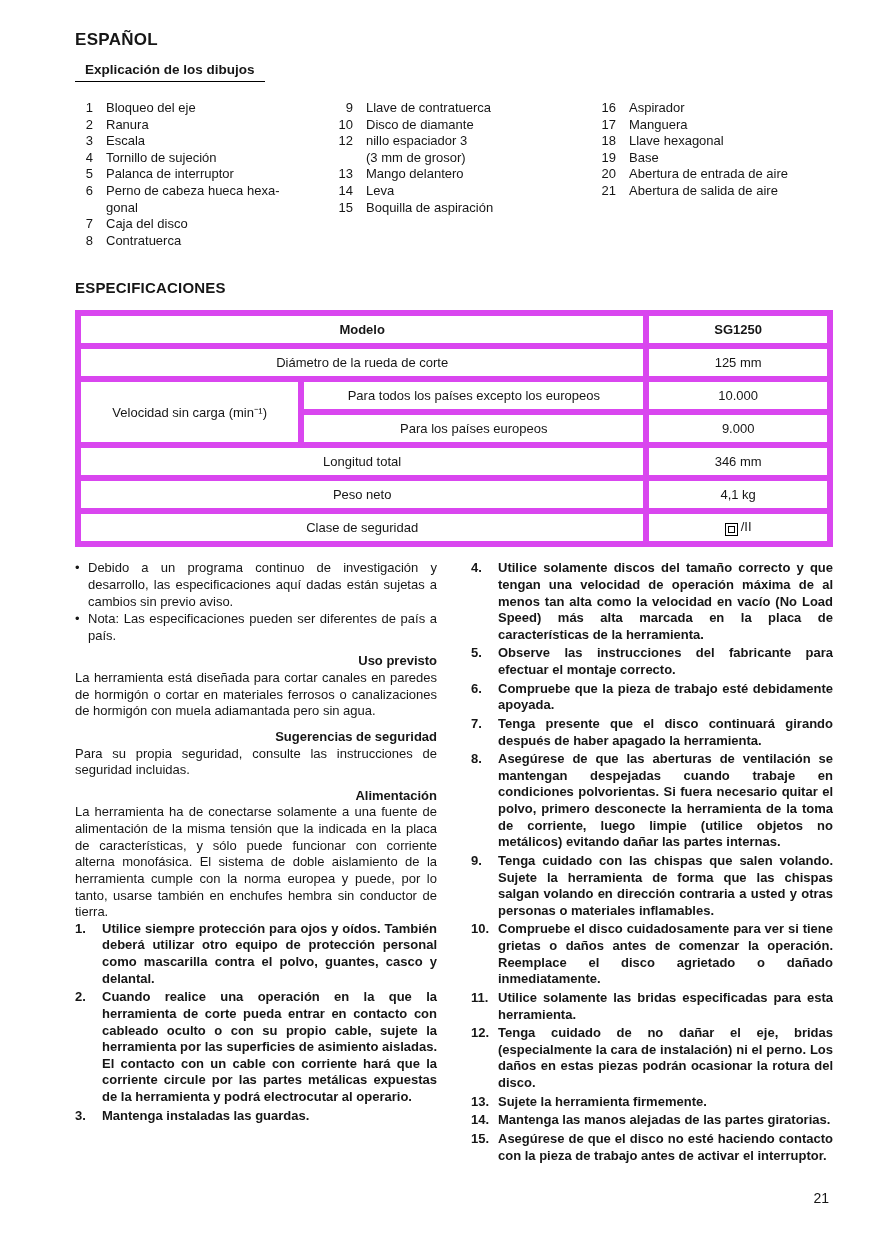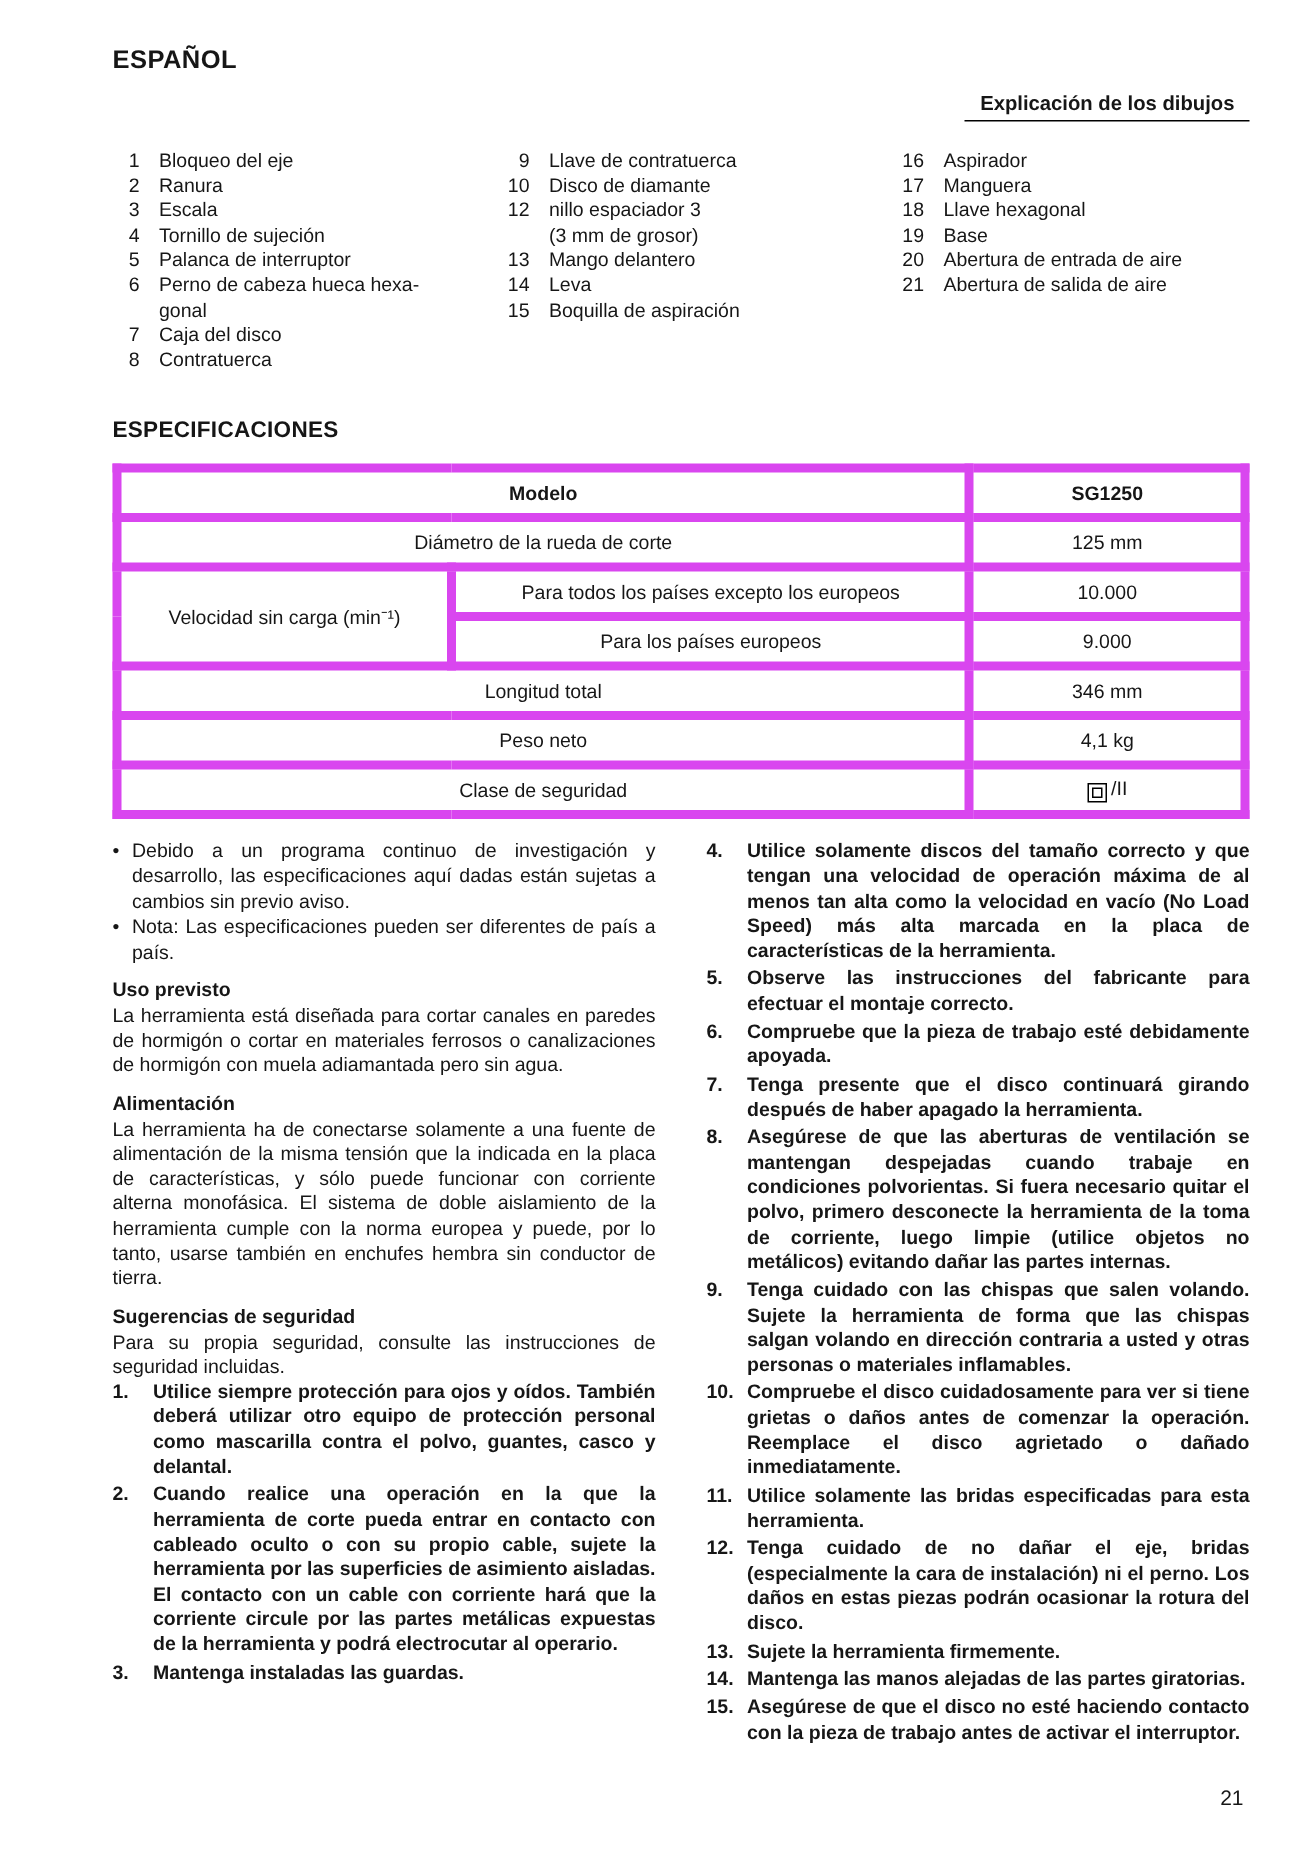--- a/index.html
+++ b/index.html
@@ -7,21 +7,21 @@
     position:relative;
     width:875px; height:1240px;
     box-sizing:border-box;
     background:#ffffff;
     font-family:"Liberation Sans", sans-serif;
     color:#161616;
     padding:30px 42px 4px 75px;
     overflow:hidden;
   }
   .lang-title { font-size:17px; font-weight:bold; margin:0 0 10px 0; letter-spacing:.3px; }
-  .drawings-heading-wrap { text-align:right; margin:4px 0 18px 0; }
+  .drawings-heading-wrap { text-align:left; margin:4px 0 18px 0; }
   .drawings-heading {
     display:inline-block; font-weight:bold; font-size:13.5px;
     border-bottom:1.6px solid #000; padding:0 10px 4px 10px;
   }
   .parts-grid { display:flex; font-size:13px; line-height:16.6px; }
   .parts-col1 { width:260px; }
   .parts-col2 { width:263px; }
   .parts-col3 { flex:1; }
   .part-item { display:flex; }
   .part-num { width:18px; text-align:right; flex:none; margin-right:13px; }
@@ -38,21 +38,21 @@
     margin-right:3px; vertical-align:-2px;
   }
   .dbl-ins-inner { width:5px; height:5px; border:1px solid #000; }
 
   .twocol { display:flex; gap:34px; margin-top:13px; font-size:13px; line-height:1.28; }
   .bodycol { flex:1; min-width:0; text-align:justify; }
   .note { display:flex; margin-bottom:1px; }
   .note-bullet { width:13px; flex:none; }
   .note-text { flex:1; }
   .subsection { margin-top:9px; }
-  .sub-heading { font-weight:bold; text-align:left; }
+  .sub-heading { font-weight:bold; text-align:right; }
   .normas-heading { font-size:15px; font-weight:bold; margin:16px 0 7px 0; text-align:left; letter-spacing:.2px; }
   .rule { display:flex; font-weight:bold; margin-bottom:2px; }
   .rule-num { width:27px; flex:none; }
   .rule-text { flex:1; }
   .page-number { position:absolute; right:46px; bottom:34px; font-size:14px; }
 </style>
 </head>
 <body>
 
 <div class="page">
@@ -208,29 +208,29 @@
         <span class="note-bullet">•</span>
         <span class="note-text">Nota: Las especificaciones pueden ser diferentes de país a país.</span>
       </div>
 
       <div class="subsection">
         <div class="sub-heading">Uso previsto</div>
         <div>La herramienta está diseñada para cortar canales en paredes de hormigón o cortar en materiales ferrosos o canalizaciones de hormigón con muela adiamantada pero sin agua.</div>
       </div>
 
       <div class="subsection">
+        <div class="sub-heading">Sugerencias de seguridad</div>
+        <div>Para su propia seguridad, consulte las instrucciones de seguridad incluidas.</div>
+      </div>
+
+      <div class="subsection">
         <div class="sub-heading">Alimentación</div>
         <div>La herramienta ha de conectarse solamente a una fuente de alimentación de la misma tensión que la indicada en la placa de características, y sólo puede funcionar con corriente alterna monofásica. El sistema de doble aislamiento de la herramienta cumple con la norma europea y puede, por lo tanto, usarse también en enchufes hembra sin conductor de tierra.</div>
       </div>
 
-      <div class="subsection">
-        <div class="sub-heading">Sugerencias de seguridad</div>
-        <div>Para su propia seguridad, consulte las instrucciones de seguridad incluidas.</div>
-      </div>
-
 
       <div class="rule">
           <span class="rule-num">1.</span>
           <span class="rule-text">Utilice siempre protección para ojos y oídos. También deberá utilizar otro equipo de protección personal como mascarilla contra el polvo, guantes, casco y delantal.</span>
         </div>
       <div class="rule">
           <span class="rule-num">2.</span>
           <span class="rule-text">Cuando realice una operación en la que la herramienta de corte pueda entrar en contacto con cableado oculto o con su propio cable, sujete la herramienta por las superficies de asimiento aisladas. El contacto con un cable con corriente hará que la corriente circule por las partes metálicas expuestas de la herramienta y podrá electrocutar al operario.</span>
         </div>
       <div class="rule">

